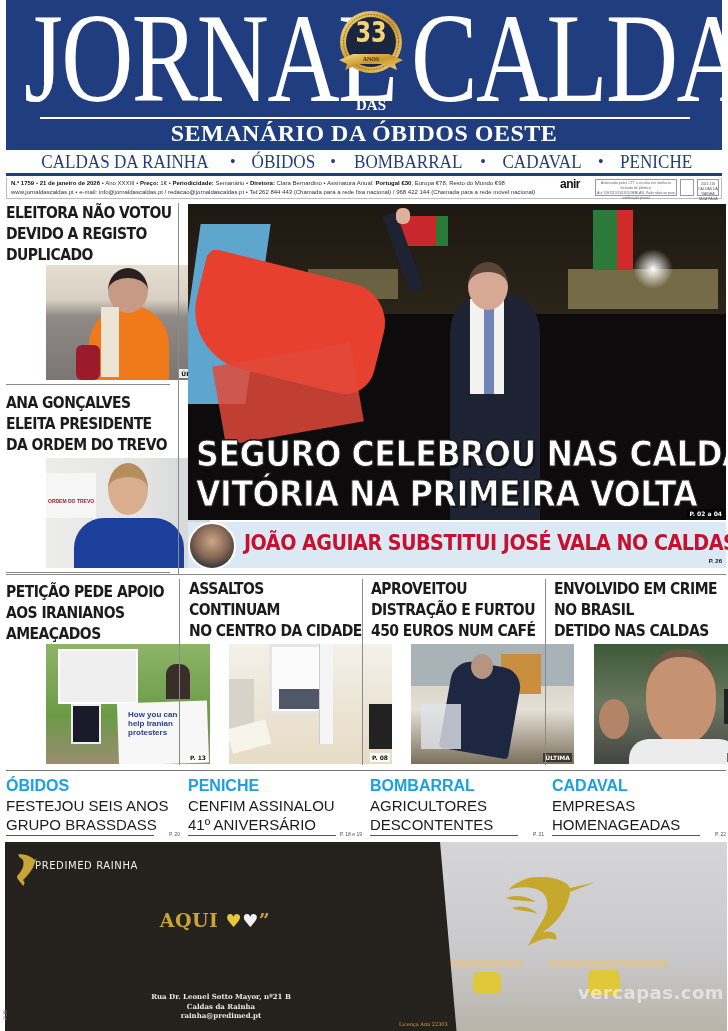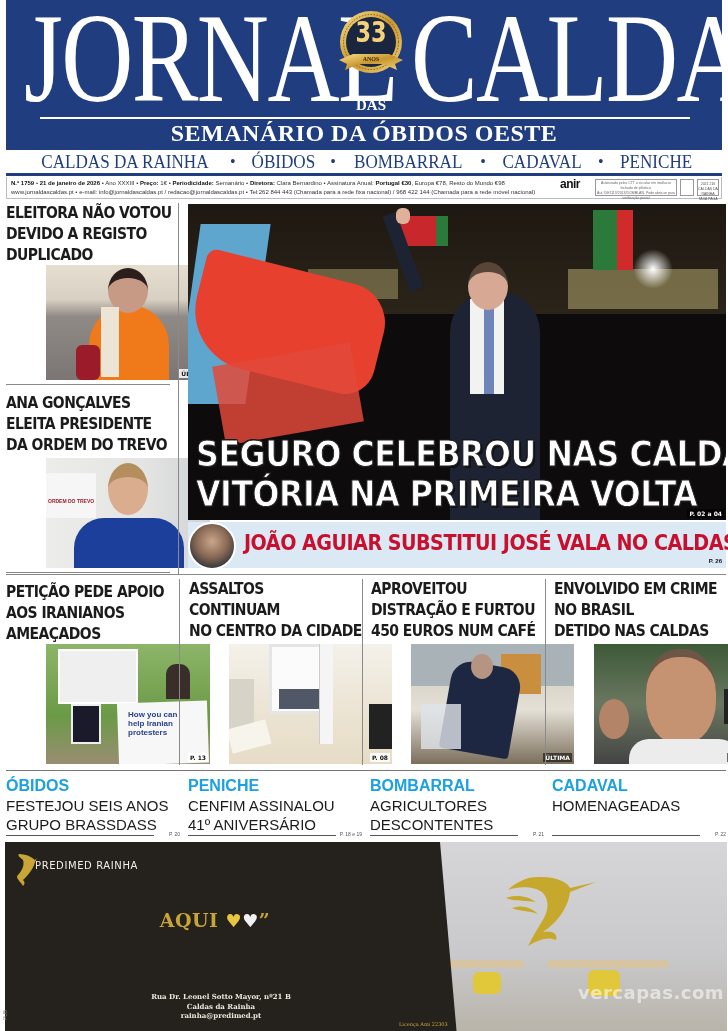--- a/index.html
+++ b/index.html
@@ -282,20 +282,21 @@
 </div>
 <div class="reg" style="left:370px;">
   <div class="town">BOMBARRAL</div>
   <div class="txt">AGRICULTORES</div>
   <div class="txt">DESCONTENTES</div>
   <div class="rl"></div>
   <div class="rp">P. 21</div>
 </div>
 <div class="reg" style="left:552px;">
   <div class="town">CADAVAL</div>
+  <div class="txt">EMPRESAS</div>
   <div class="txt">HOMENAGEADAS</div>
   <div class="rl"></div>
   <div class="rp">P. 22</div>
 </div>
 
 <div class="ad">
   <div class="ad-photo">
     <svg style="position:absolute;left:80px;top:28px;" width="100" height="80" viewBox="0 0 100 80">
       <path d="M30 8 C55 4 70 12 72 18 L98 12 L72 22 C70 40 56 55 45 62 C55 60 60 64 58 70 C50 66 40 70 30 76 C35 66 40 58 46 48 C50 40 52 30 44 22 C36 16 20 16 10 20 C18 12 26 10 30 8 Z" fill="#c6a82c"></path>
       <path d="M8 28 C18 24 30 26 38 32 C28 30 18 32 8 28 Z" fill="#c6a82c"></path>

